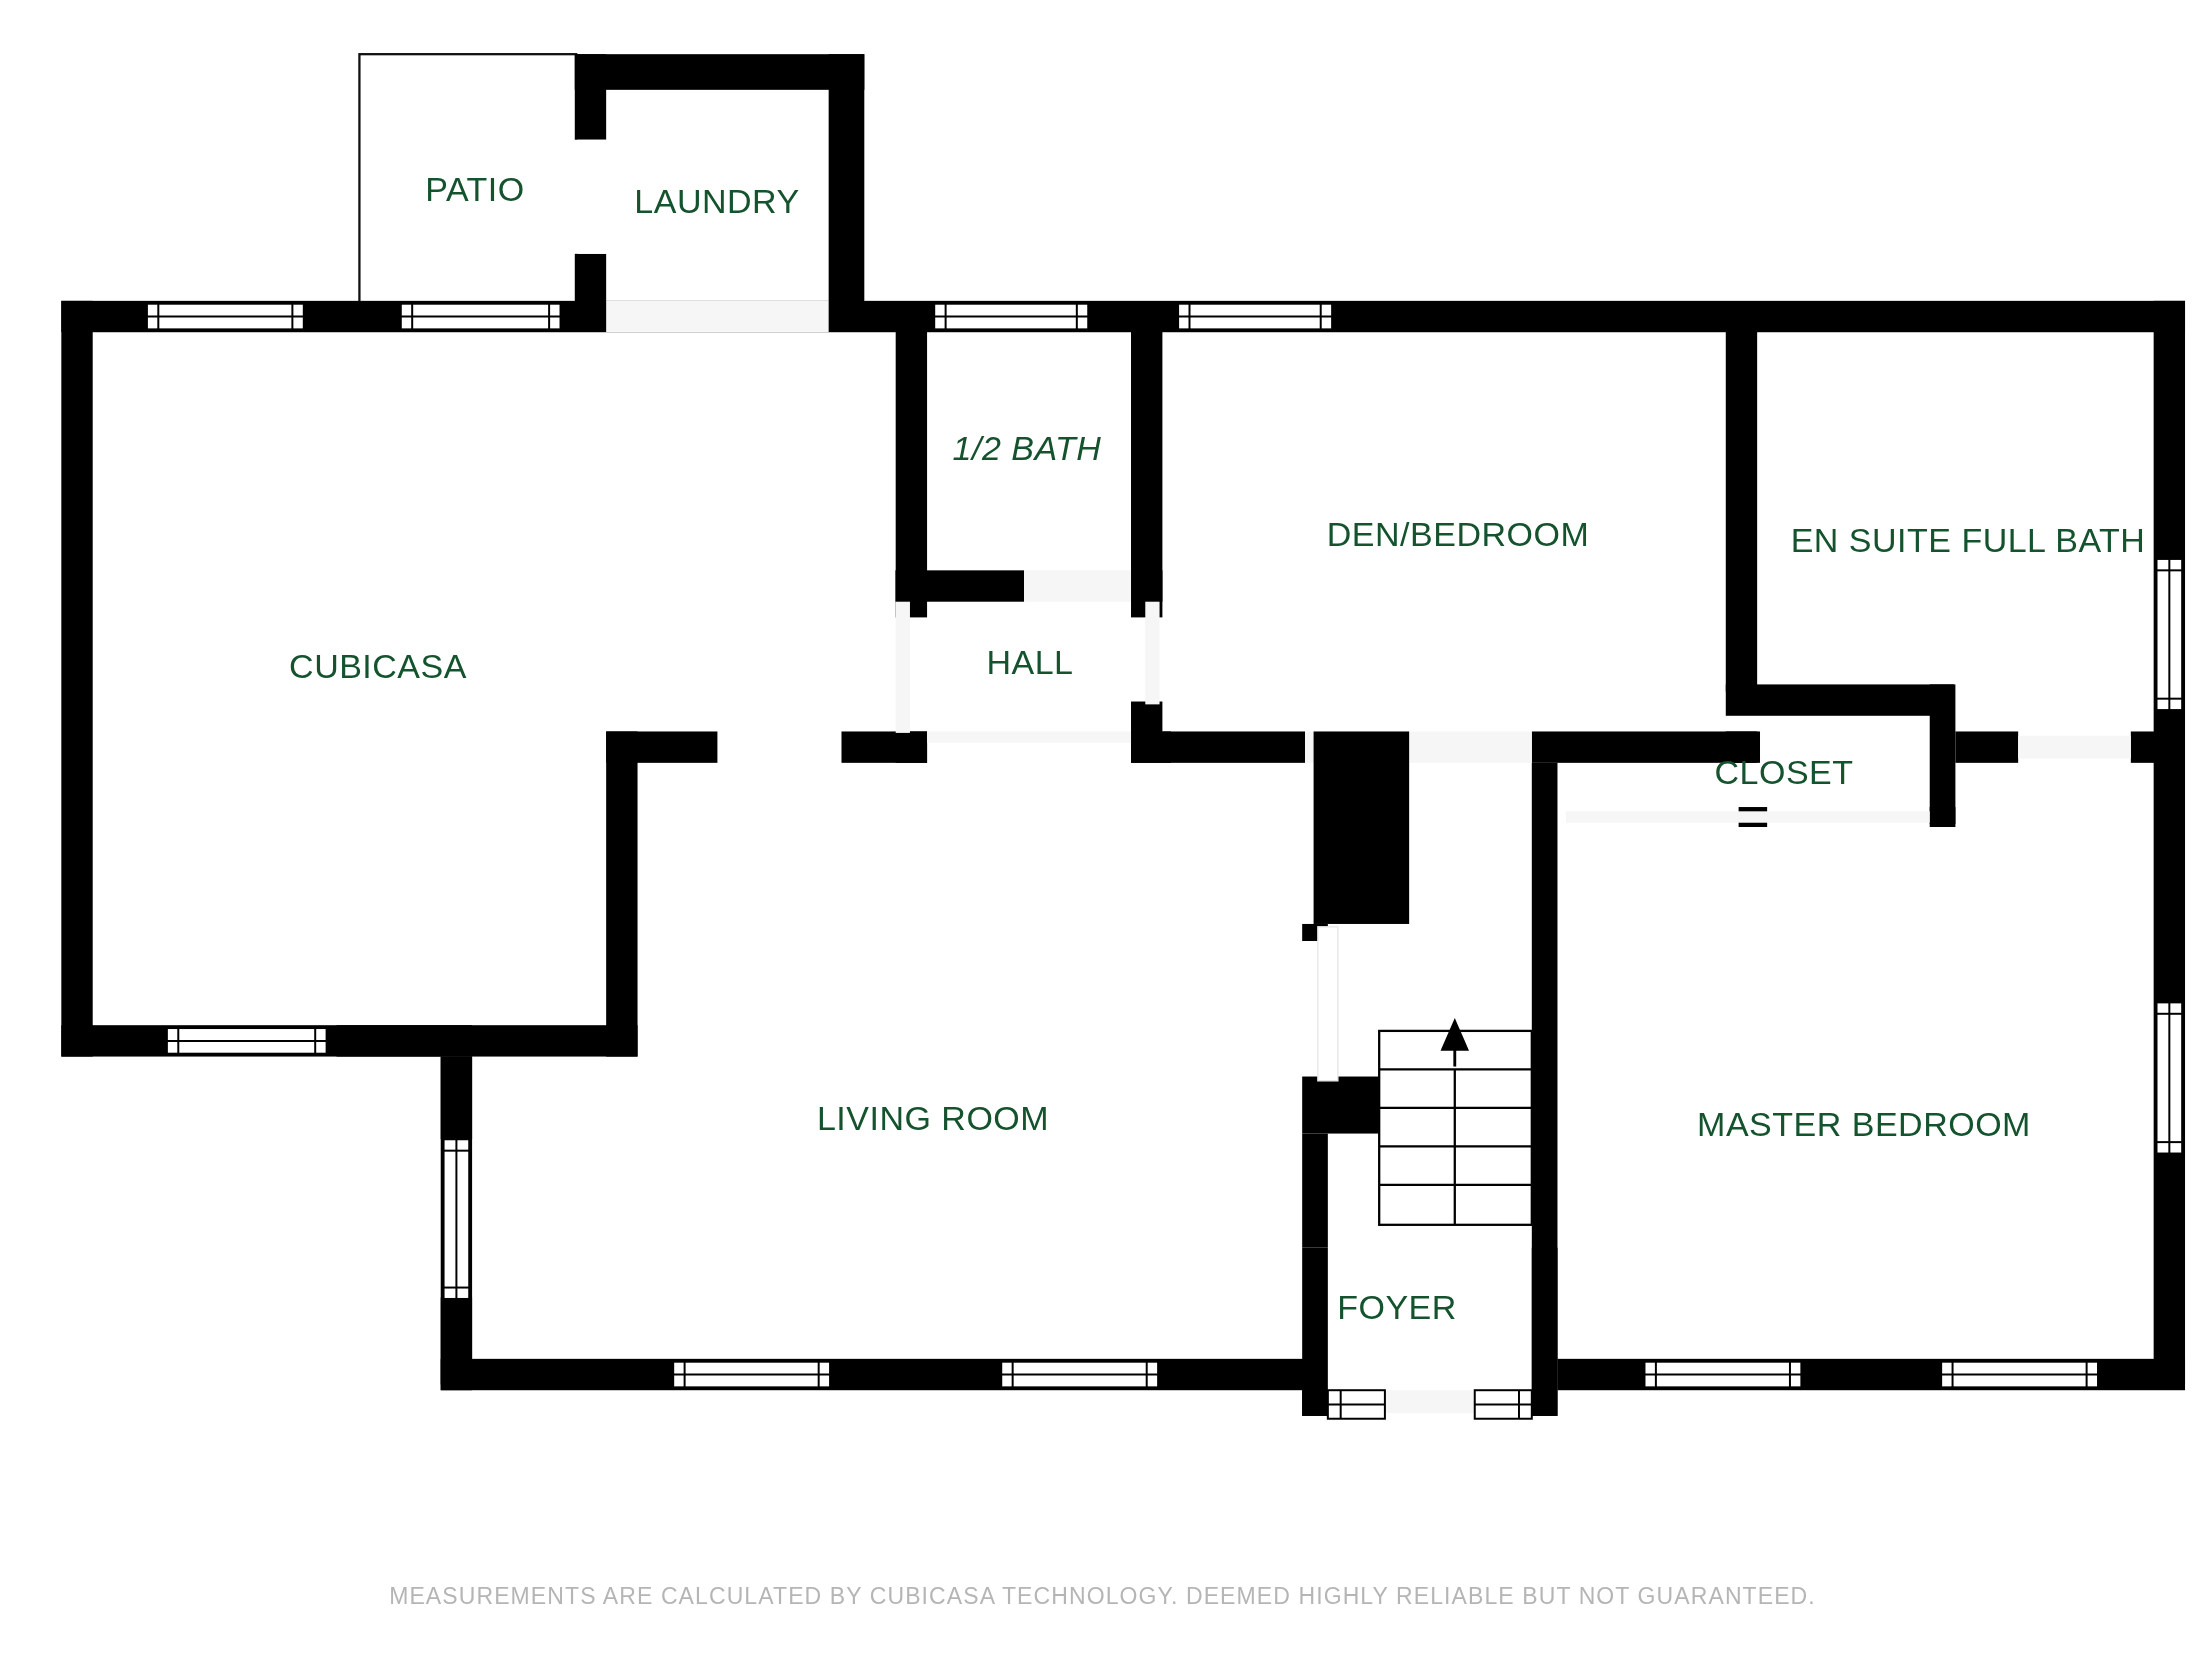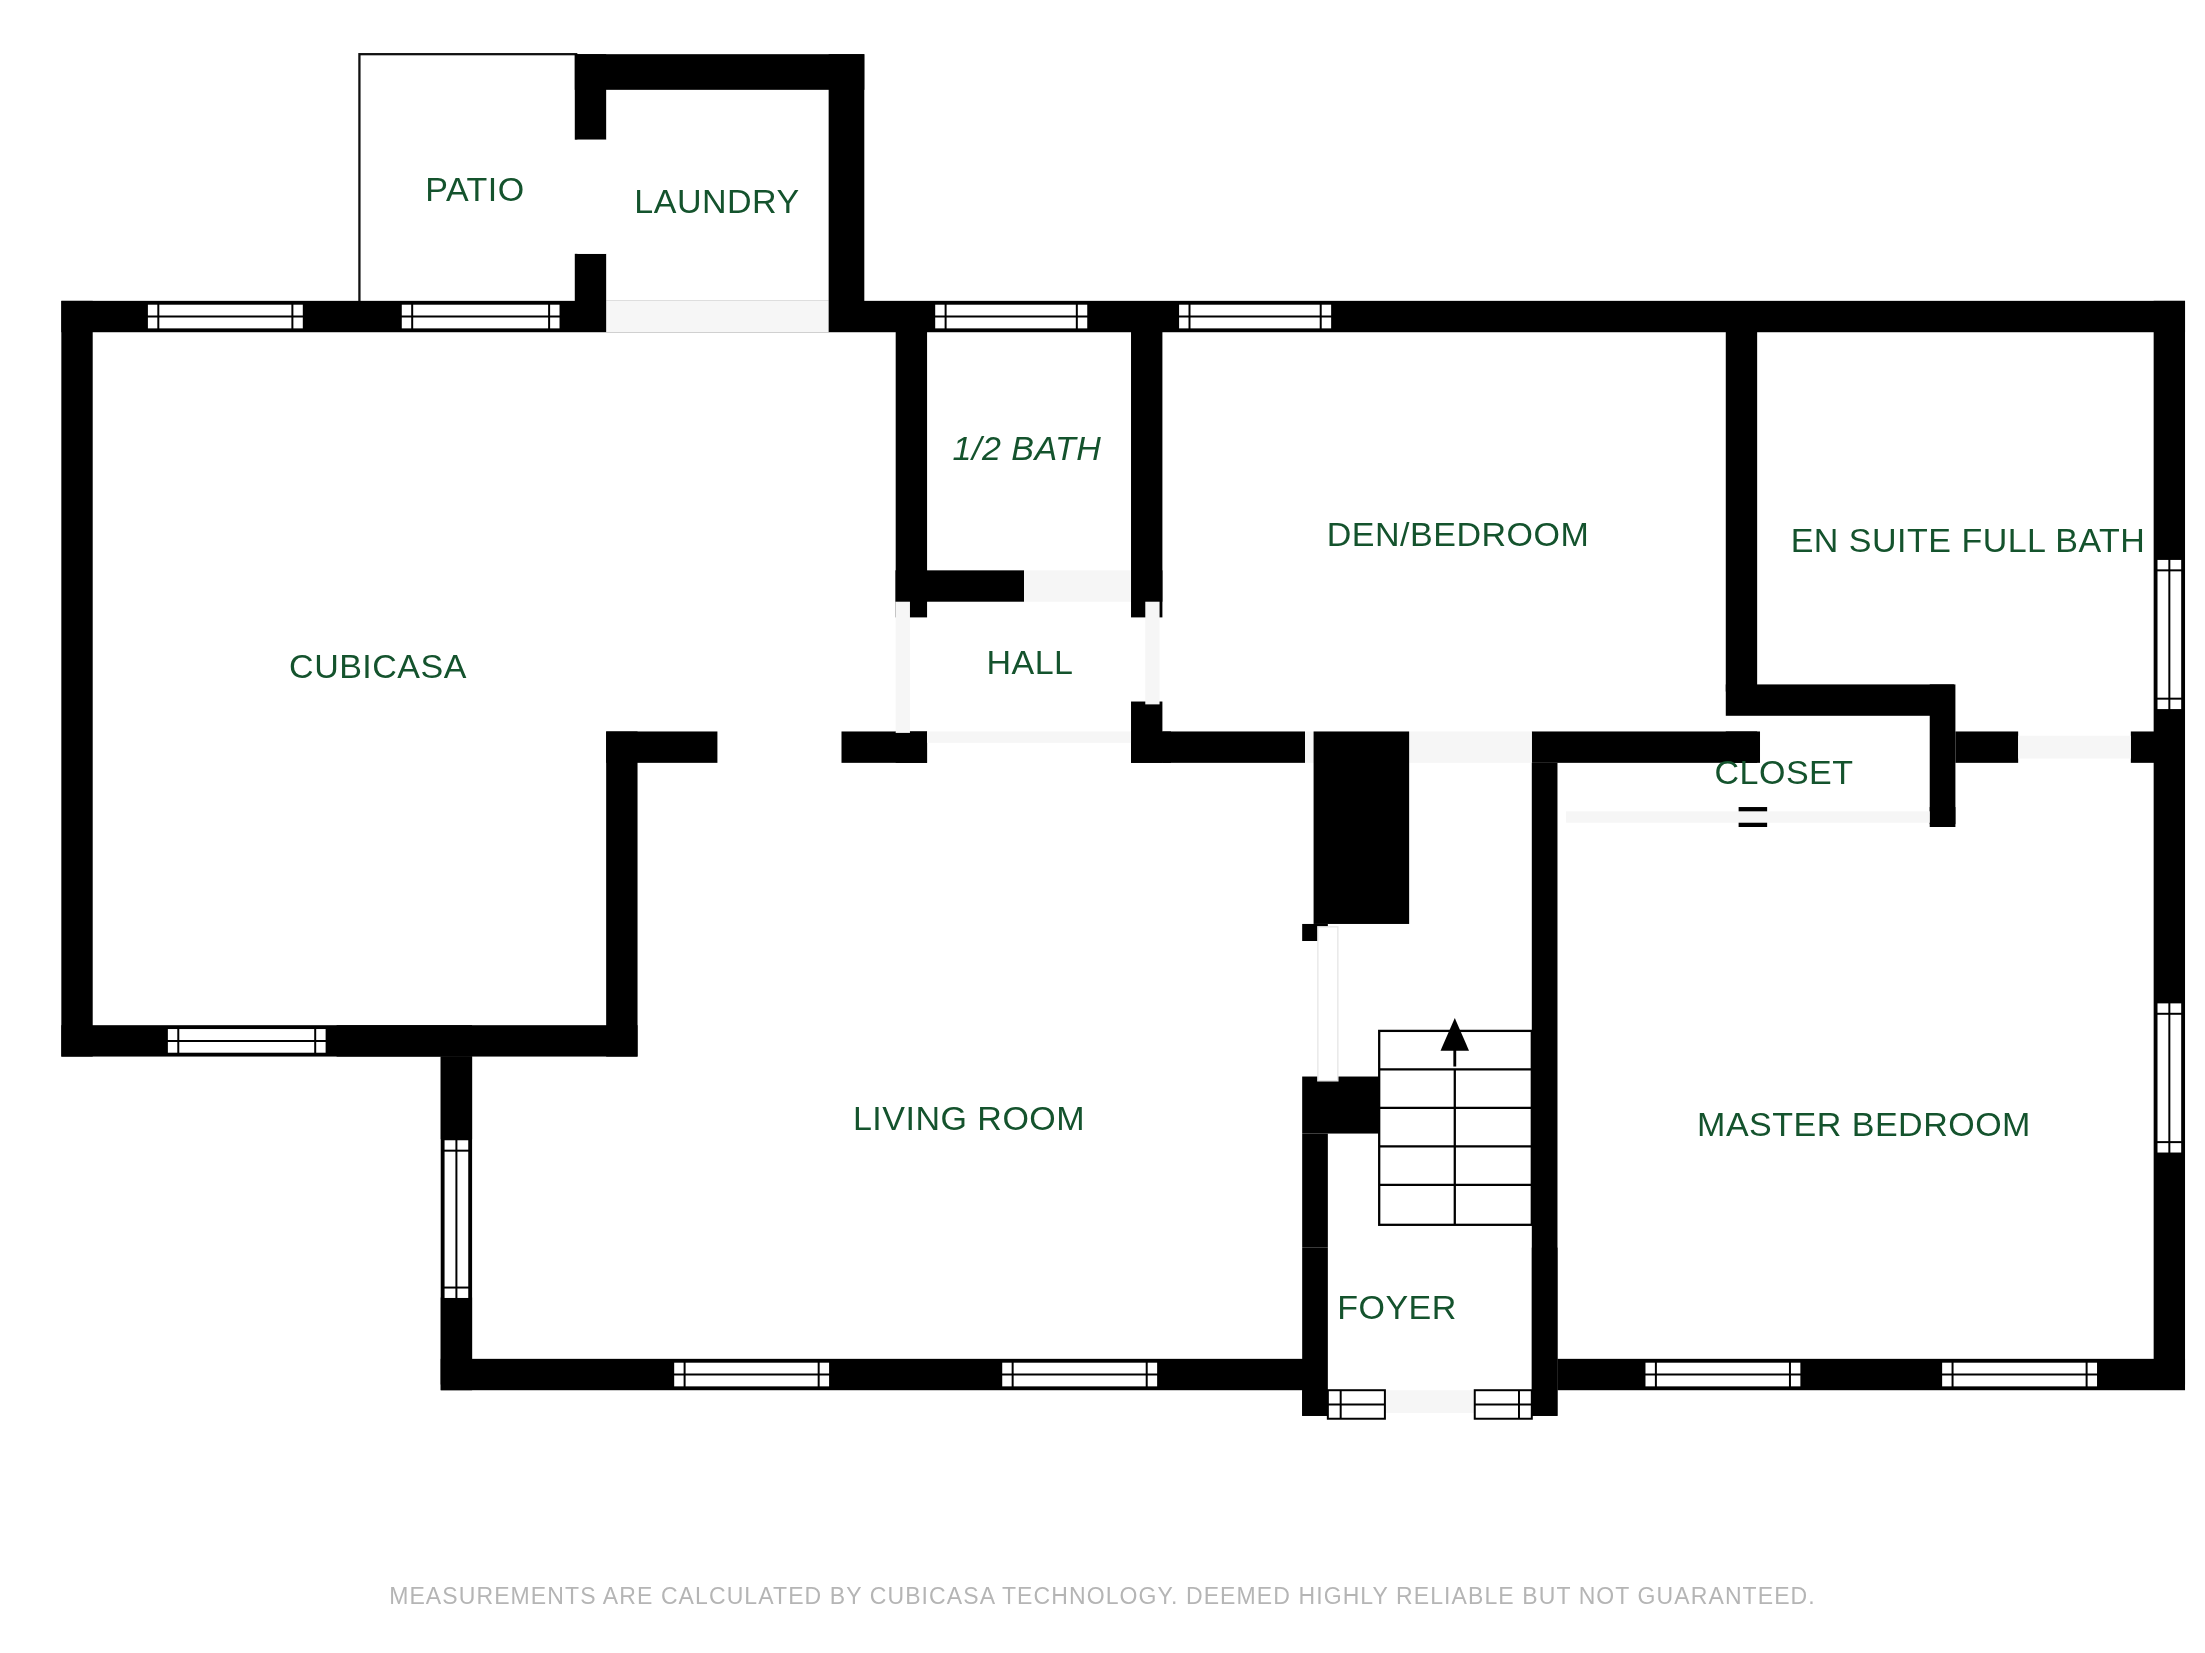--- a/index.html
+++ b/index.html
@@ -312,20 +312,20 @@
   </svg>
 
   <div class="room-label" style="left:475px; top:189px;">PATIO</div>
   <div class="room-label" style="left:717px; top:201px;">LAUNDRY</div>
   <div class="room-label" style="left:378px; top:666px;">CUBICASA</div>
   <div class="room-label" style="left:1027px;top:448px;font-style:italic;">1/2 BATH</div>
   <div class="room-label" style="left:1030px;top:662px;">HALL</div>
   <div class="room-label" style="left:1458px;top:534px;">DEN/BEDROOM</div>
   <div class="room-label" style="left:1968px;top:540px;">EN SUITE FULL BATH</div>
   <div class="room-label" style="left:1784px;top:772px;">CLOSET</div>
-  <div class="room-label" style="left:969px;top:1118px;">LIVING ROOM</div>
+  <div class="room-label" style="left:933px;top:1118px;">LIVING ROOM</div>
   <div class="room-label" style="left:1864px;top:1124px;">MASTER BEDROOM</div>
   <div class="room-label" style="left:1397px;top:1307px;text-align:right;">FOYER</div>
 
   <div id="disclaimer">MEASUREMENTS ARE CALCULATED BY CUBICASA TECHNOLOGY. DEEMED HIGHLY RELIABLE BUT NOT GUARANTEED.</div>
 
 </div>
 
 
 </body></html>

